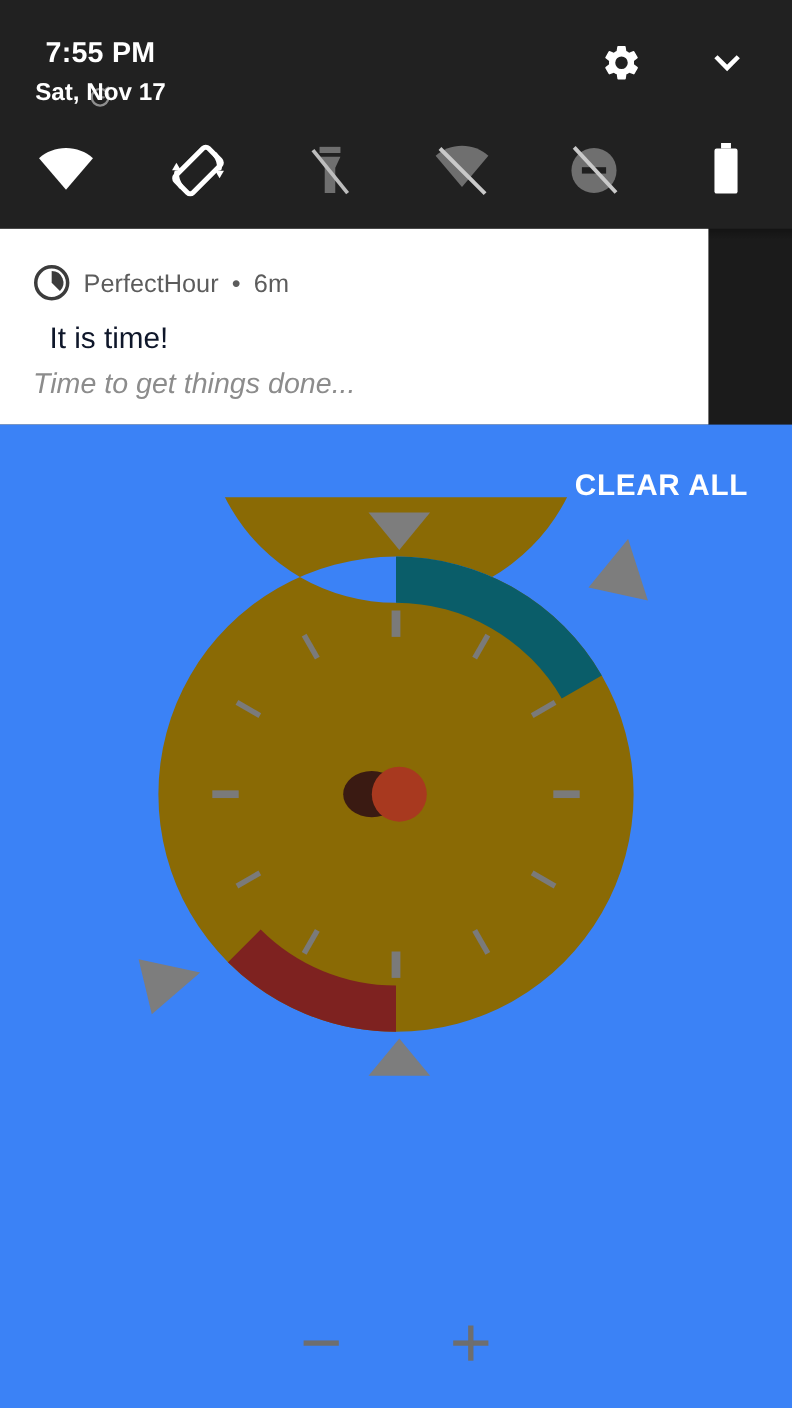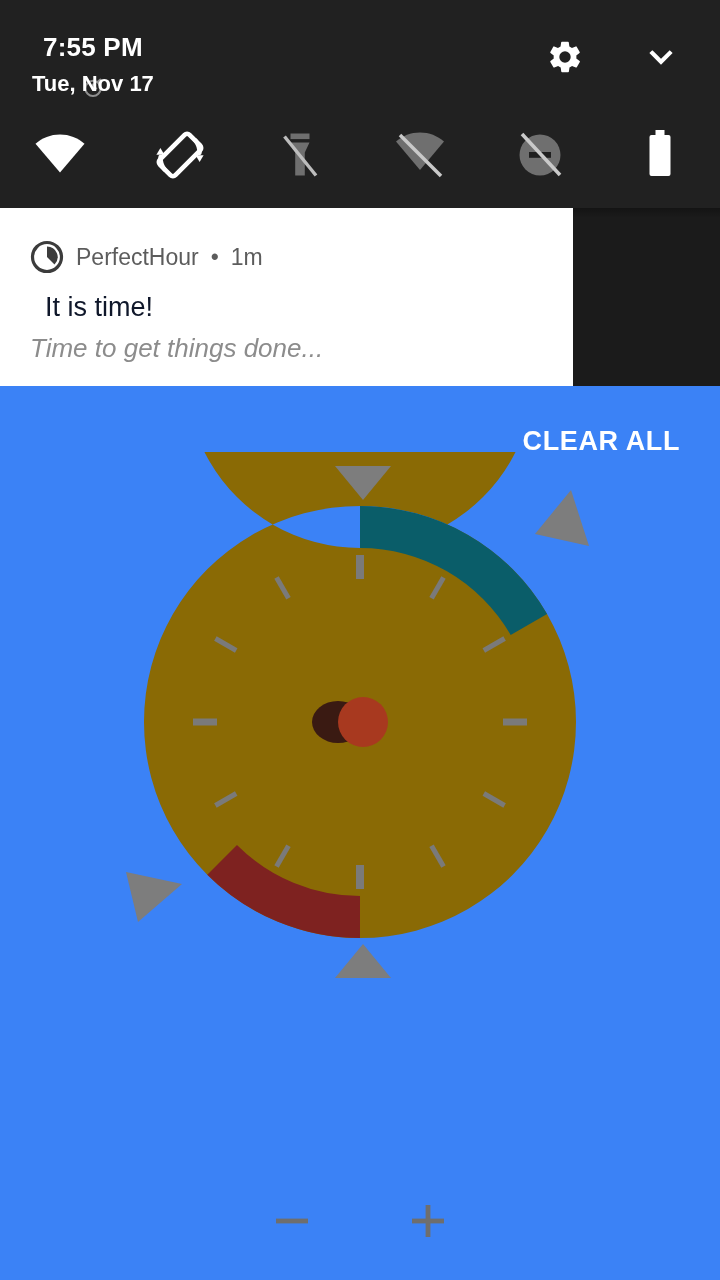--- a/index.html
+++ b/index.html
@@ -102,21 +102,21 @@
     height: 10px;
     background: linear-gradient(to bottom, rgba(0,0,0,0.28), rgba(0,0,0,0));
     pointer-events: none;
   }
 
   
   .notif {
     position: absolute;
     left: 0;
     top: 208px;
-    width: 573px;
+    width: 644px;
     height: 178px;
     background: #ffffff;
     box-sizing: border-box;
     cursor: pointer;
   }
   .notif-head {
     position: absolute;
     left: 30px;
     top: 32px;
     display: flex;
@@ -230,21 +230,21 @@
         <span class="qs-time">7:55 PM</span>
         <svg class="qs-alarm-icon" viewBox="0 0 24 24">
           <g fill="none" stroke="#8e8e8e" stroke-width="1.9">
             <circle cx="12" cy="13.3" r="7"></circle>
             <path d="M12 9.8 V13.4 H15" stroke-linecap="round"></path>
             <path d="M5.2 5.2 L7.6 7.2" stroke-linecap="round"></path>
             <path d="M18.8 5.2 L16.4 7.2" stroke-linecap="round"></path>
           </g>
         </svg>
       </div>
-      <div class="qs-date">Tue, Nov 17</div>
+      <div class="qs-date">Sat, Nov 17</div>
     </div>
 
     <div class="qs-topright">
       <svg class="qs-icon-btn" viewBox="0 0 24 24">
         <path fill="#ffffff" d="M19.14 12.94a7.07 7.07 0 0 0 .06-.94 7.07 7.07 0 0 0-.06-.94l2.03-1.58a.5.5 0 0 0 .12-.62l-1.92-3.32a.5.5 0 0 0-.6-.22l-2.39.96a7.2 7.2 0 0 0-1.62-.94l-.36-2.54a.5.5 0 0 0-.5-.42h-3.84a.5.5 0 0 0-.5.42l-.36 2.54c-.58.24-1.12.56-1.62.94l-2.39-.96a.5.5 0 0 0-.6.22L2.74 8.86a.5.5 0 0 0 .12.62l2.03 1.58c-.04.31-.06.62-.06.94s.02.63.06.94l-2.03 1.58a.5.5 0 0 0-.12.62l1.92 3.32c.12.22.38.3.6.22l2.39-.96c.5.38 1.04.7 1.62.94l.36 2.54c.04.24.25.42.5.42h3.84c.25 0 .46-.18.5-.42l.36-2.54c.58-.24 1.12-.56 1.62-.94l2.39.96c.22.08.48 0 .6-.22l1.92-3.32a.5.5 0 0 0-.12-.62zM12 15.6A3.6 3.6 0 1 1 12 8.4a3.6 3.6 0 0 1 0 7.2z"></path>
       </svg>
       <svg class="qs-icon-btn" viewBox="0 0 24 24">
         <path fill="none" stroke="#ffffff" stroke-width="2.6" stroke-linecap="square" stroke-linejoin="miter" d="M6.5 9.5 L12 15 L17.5 9.5"></path>
       </svg>
     </div>
@@ -304,21 +304,21 @@
   <div class="qs-shadow"></div>
 
   <div class="notif">
     <div class="notif-head">
       <svg class="notif-appicon" viewBox="0 0 34 34">
         <circle cx="17" cy="17" r="14.5" fill="none" stroke="#3c3c3c" stroke-width="3.2"></circle>
         <path fill="#3c3c3c" d="M17 17 L17 6.4 A10.6 10.6 0 0 1 24.5 24.5 Z"></path>
       </svg>
       <span class="notif-appname">PerfectHour</span>
       <span class="notif-sep">•</span>
-      <span class="notif-time">1m</span>
+      <span class="notif-time">6m</span>
     </div>
     <div class="notif-title">It is time!</div>
     <div class="notif-text">Time to get things done...</div>
   </div>
 
   <div class="shade">
 
     <div class="clear-all">CLEAR ALL</div>
 
     <div class="dial-wrap">

